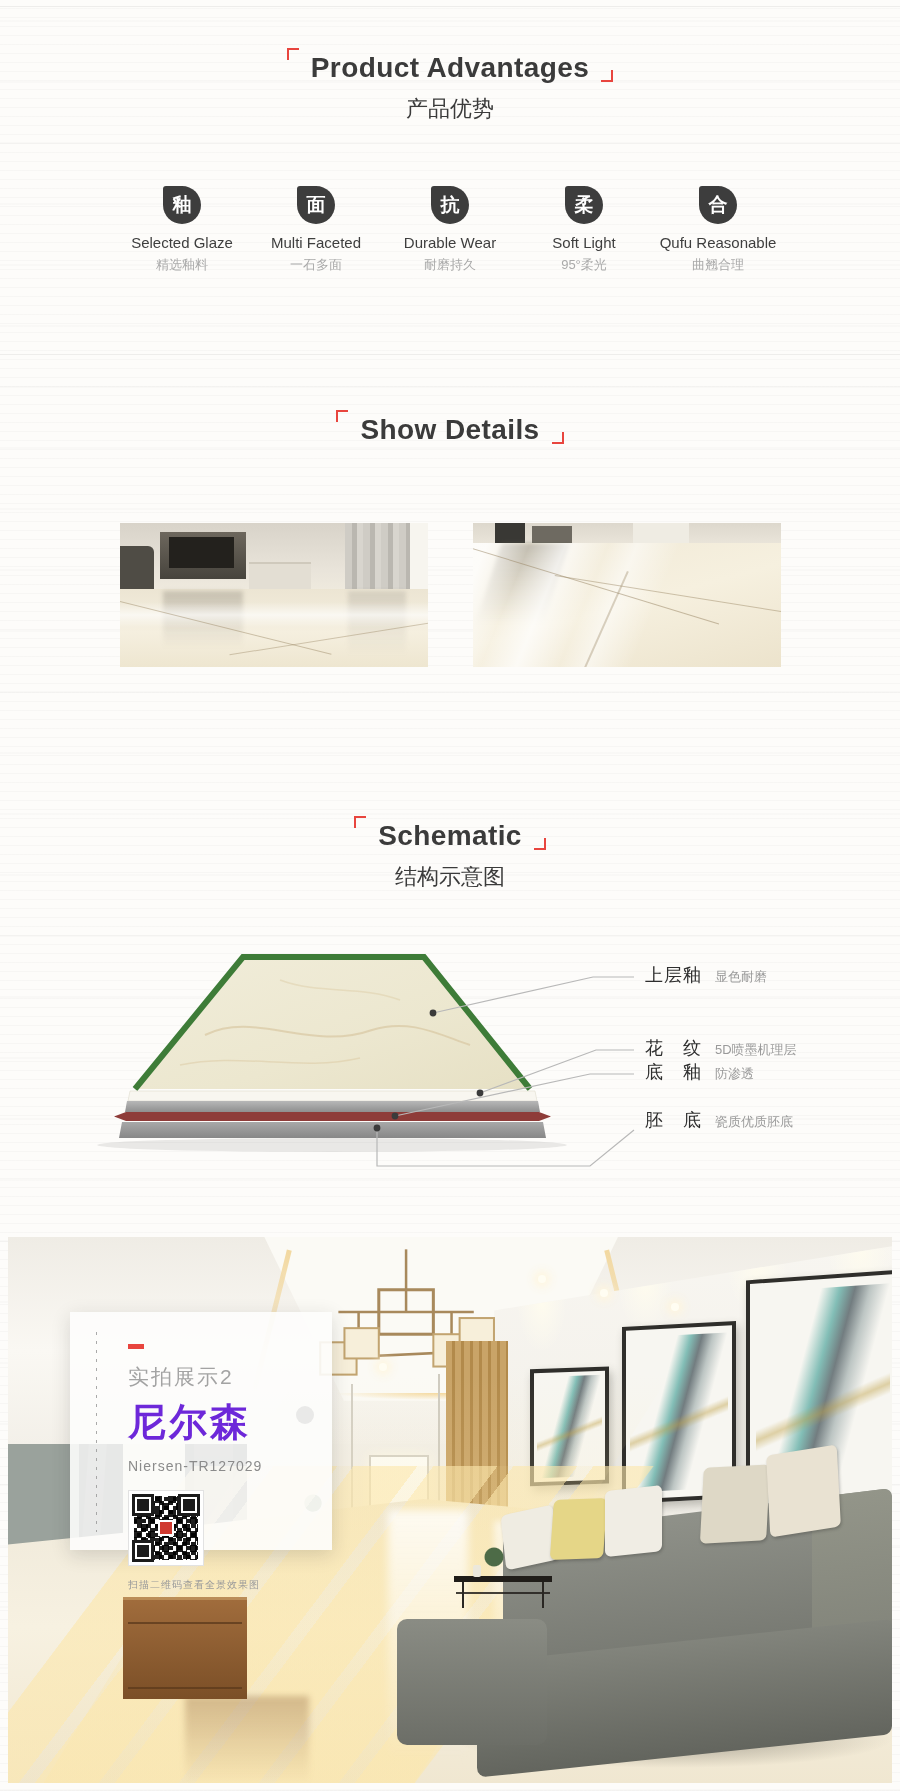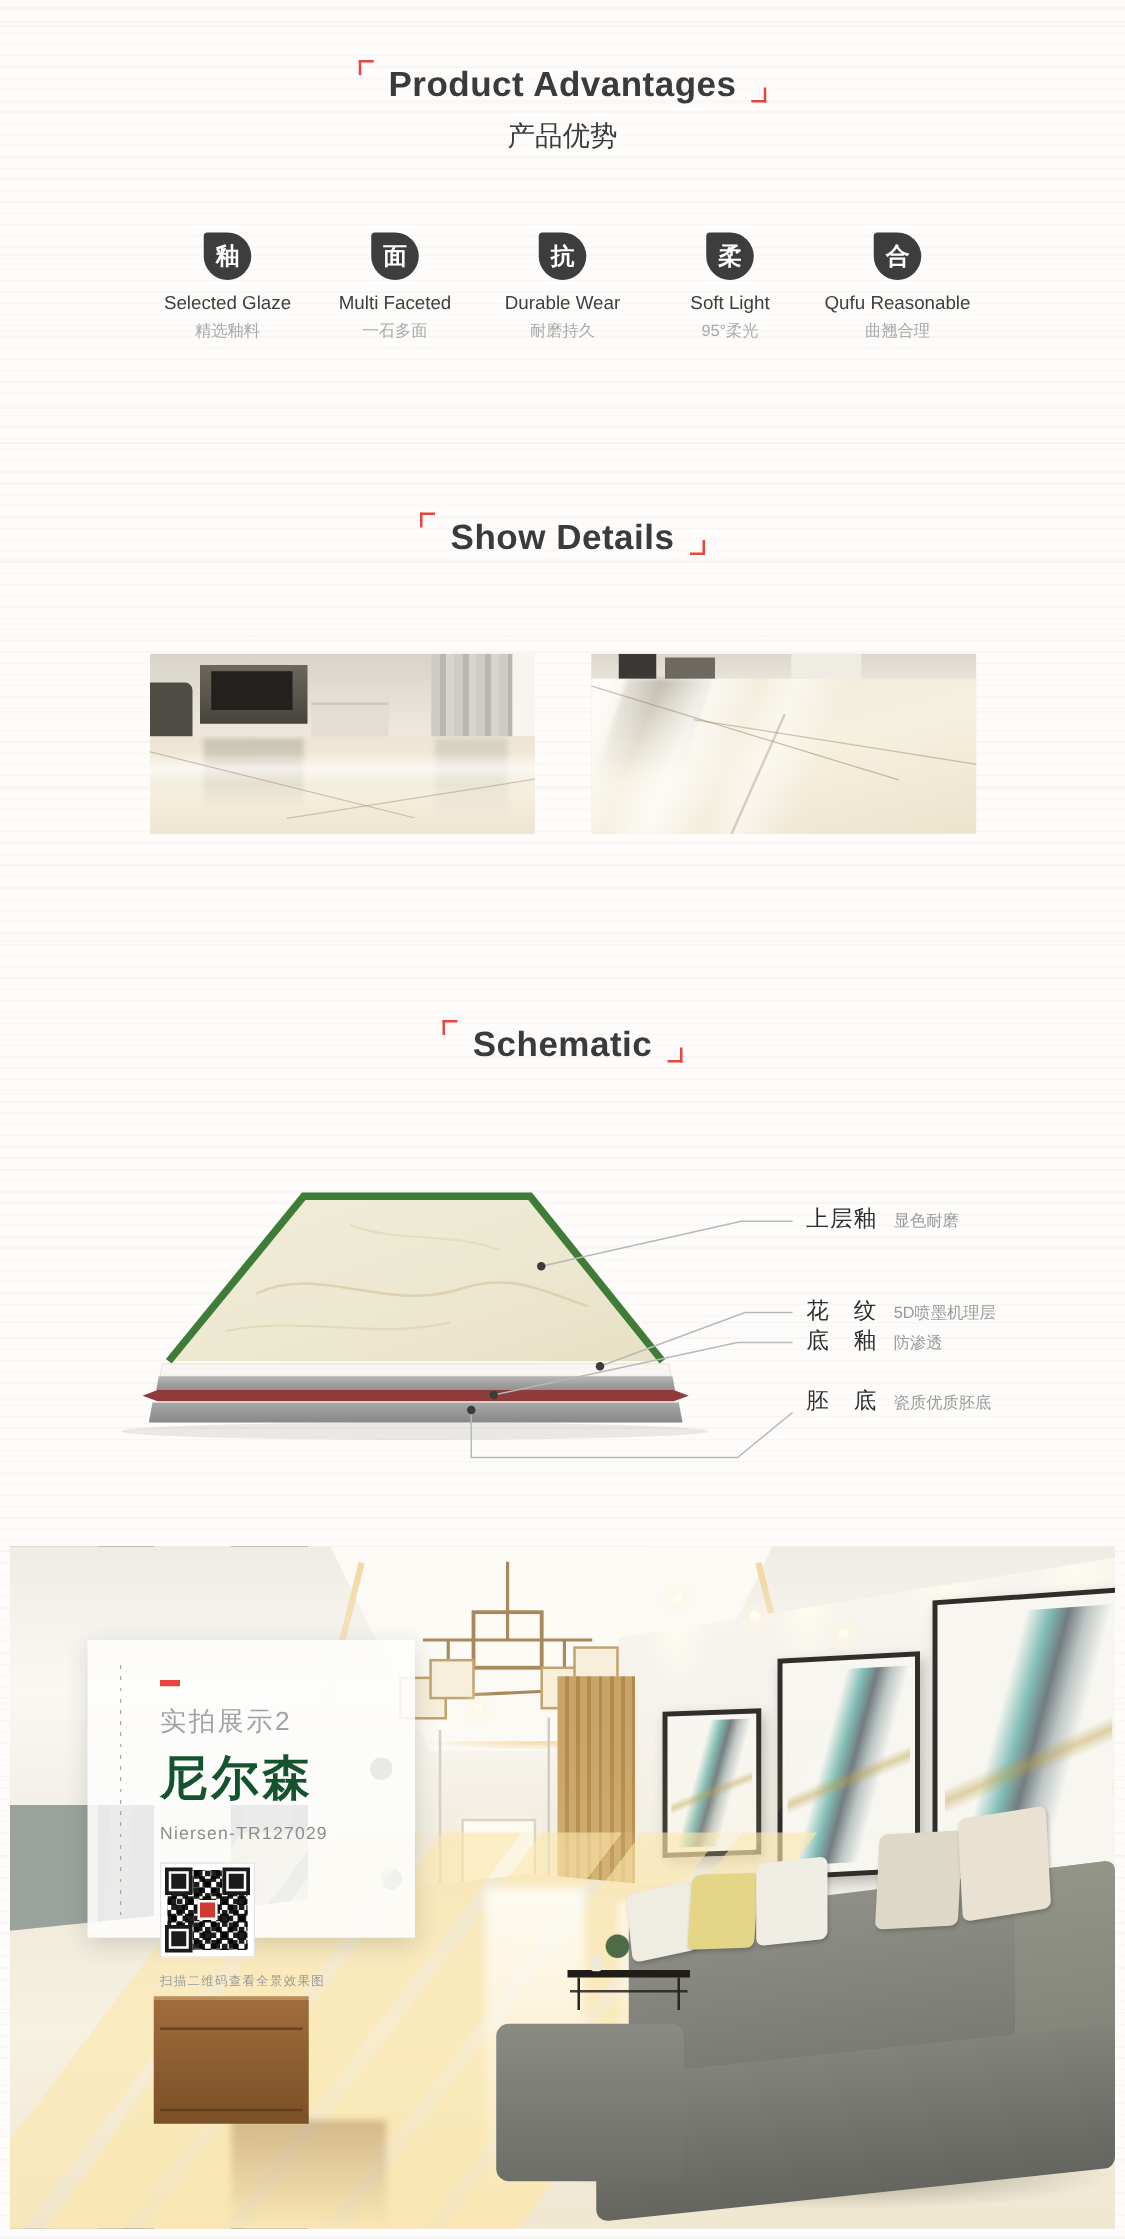--- a/index.html
+++ b/index.html
@@ -140,21 +140,21 @@
 
   
   .chand{left:33%;top:1%;width:24%;height:36%;}
 
   
   .card{left:62px;top:75px;width:262px;height:238px;background:rgba(253,253,252,.9);box-shadow:0 5px 18px rgba(40,40,40,.16);}
   .card-dots{position:absolute;left:26px;top:20px;bottom:18px;width:1px;background:repeating-linear-gradient(180deg,#9b9b9b 0 3px,transparent 3px 9px);opacity:.85;}
   .card-inner{position:absolute;left:58px;top:32px;right:14px;}
   .card-dash{width:16px;height:5px;background:var(--red);}
   .card-tag{margin-top:14px;font-size:21px;color:#a3a3a3;letter-spacing:2px;}
-  .card-name{margin-top:6px;font-size:38px;font-weight:700;color:#14532d;letter-spacing:3px;}
+  .card-name{margin-top:6px;font-size:38px;font-weight:700;color:#6d28d9;letter-spacing:3px;}
   .card-model{margin-top:10px;font-size:14px;color:#8b8b8b;letter-spacing:1px;}
   .qr{position:relative;margin-top:16px;width:74px;height:74px;background:#fff;border:1px solid #e2e2e2;}
   .qr-mod{position:absolute;inset:5px;
     background:
       repeating-conic-gradient(from 0deg,#1d1d1d 0% 25%,#ffffff 25% 50%) 0 0/14px 14px,
       repeating-conic-gradient(from 0deg,#1d1d1d 0% 25%,#ffffff 25% 50%) 3px 5px/9px 9px;
     background-blend-mode:multiply;}
   .finder{position:absolute;width:16px;height:16px;border:3px solid #1b1b1b;background:#fff;}
   .finder::after{content:"";position:absolute;inset:2px;background:#1b1b1b;}
   .f-tl{left:3px;top:3px;} .f-tr{right:3px;top:3px;} .f-bl{left:3px;bottom:3px;}
@@ -241,20 +241,21 @@
       <div class="dp-layer dpr-darkrefl"></div>
       <div class="dp-layer dpr-light"></div>
       <div class="dp-layer dpr-grout1"></div>
       <div class="dp-layer dpr-grout2"></div>
       <div class="dp-layer dpr-grout3"></div>
     </div>
   </div>
 
   <div class="sec-title" style="top:820px">
     <div class="t-en">Schematic</div>
+    <div class="t-zh">结构示意图</div>
   </div>
 
   <svg class="schem-svg" width="900" height="240" viewBox="0 0 900 240">
     <defs>
       <linearGradient id="mg" x1="0" y1="0" x2="1" y2="1">
         <stop offset="0" stop-color="#f1edda"></stop>
           <stop offset="0.6" stop-color="#ece7cf"></stop>
           <stop offset="1" stop-color="#e6e0c4"></stop>
       </linearGradient>
       <linearGradient id="gg" x1="0" y1="0" x2="0" y2="1">

